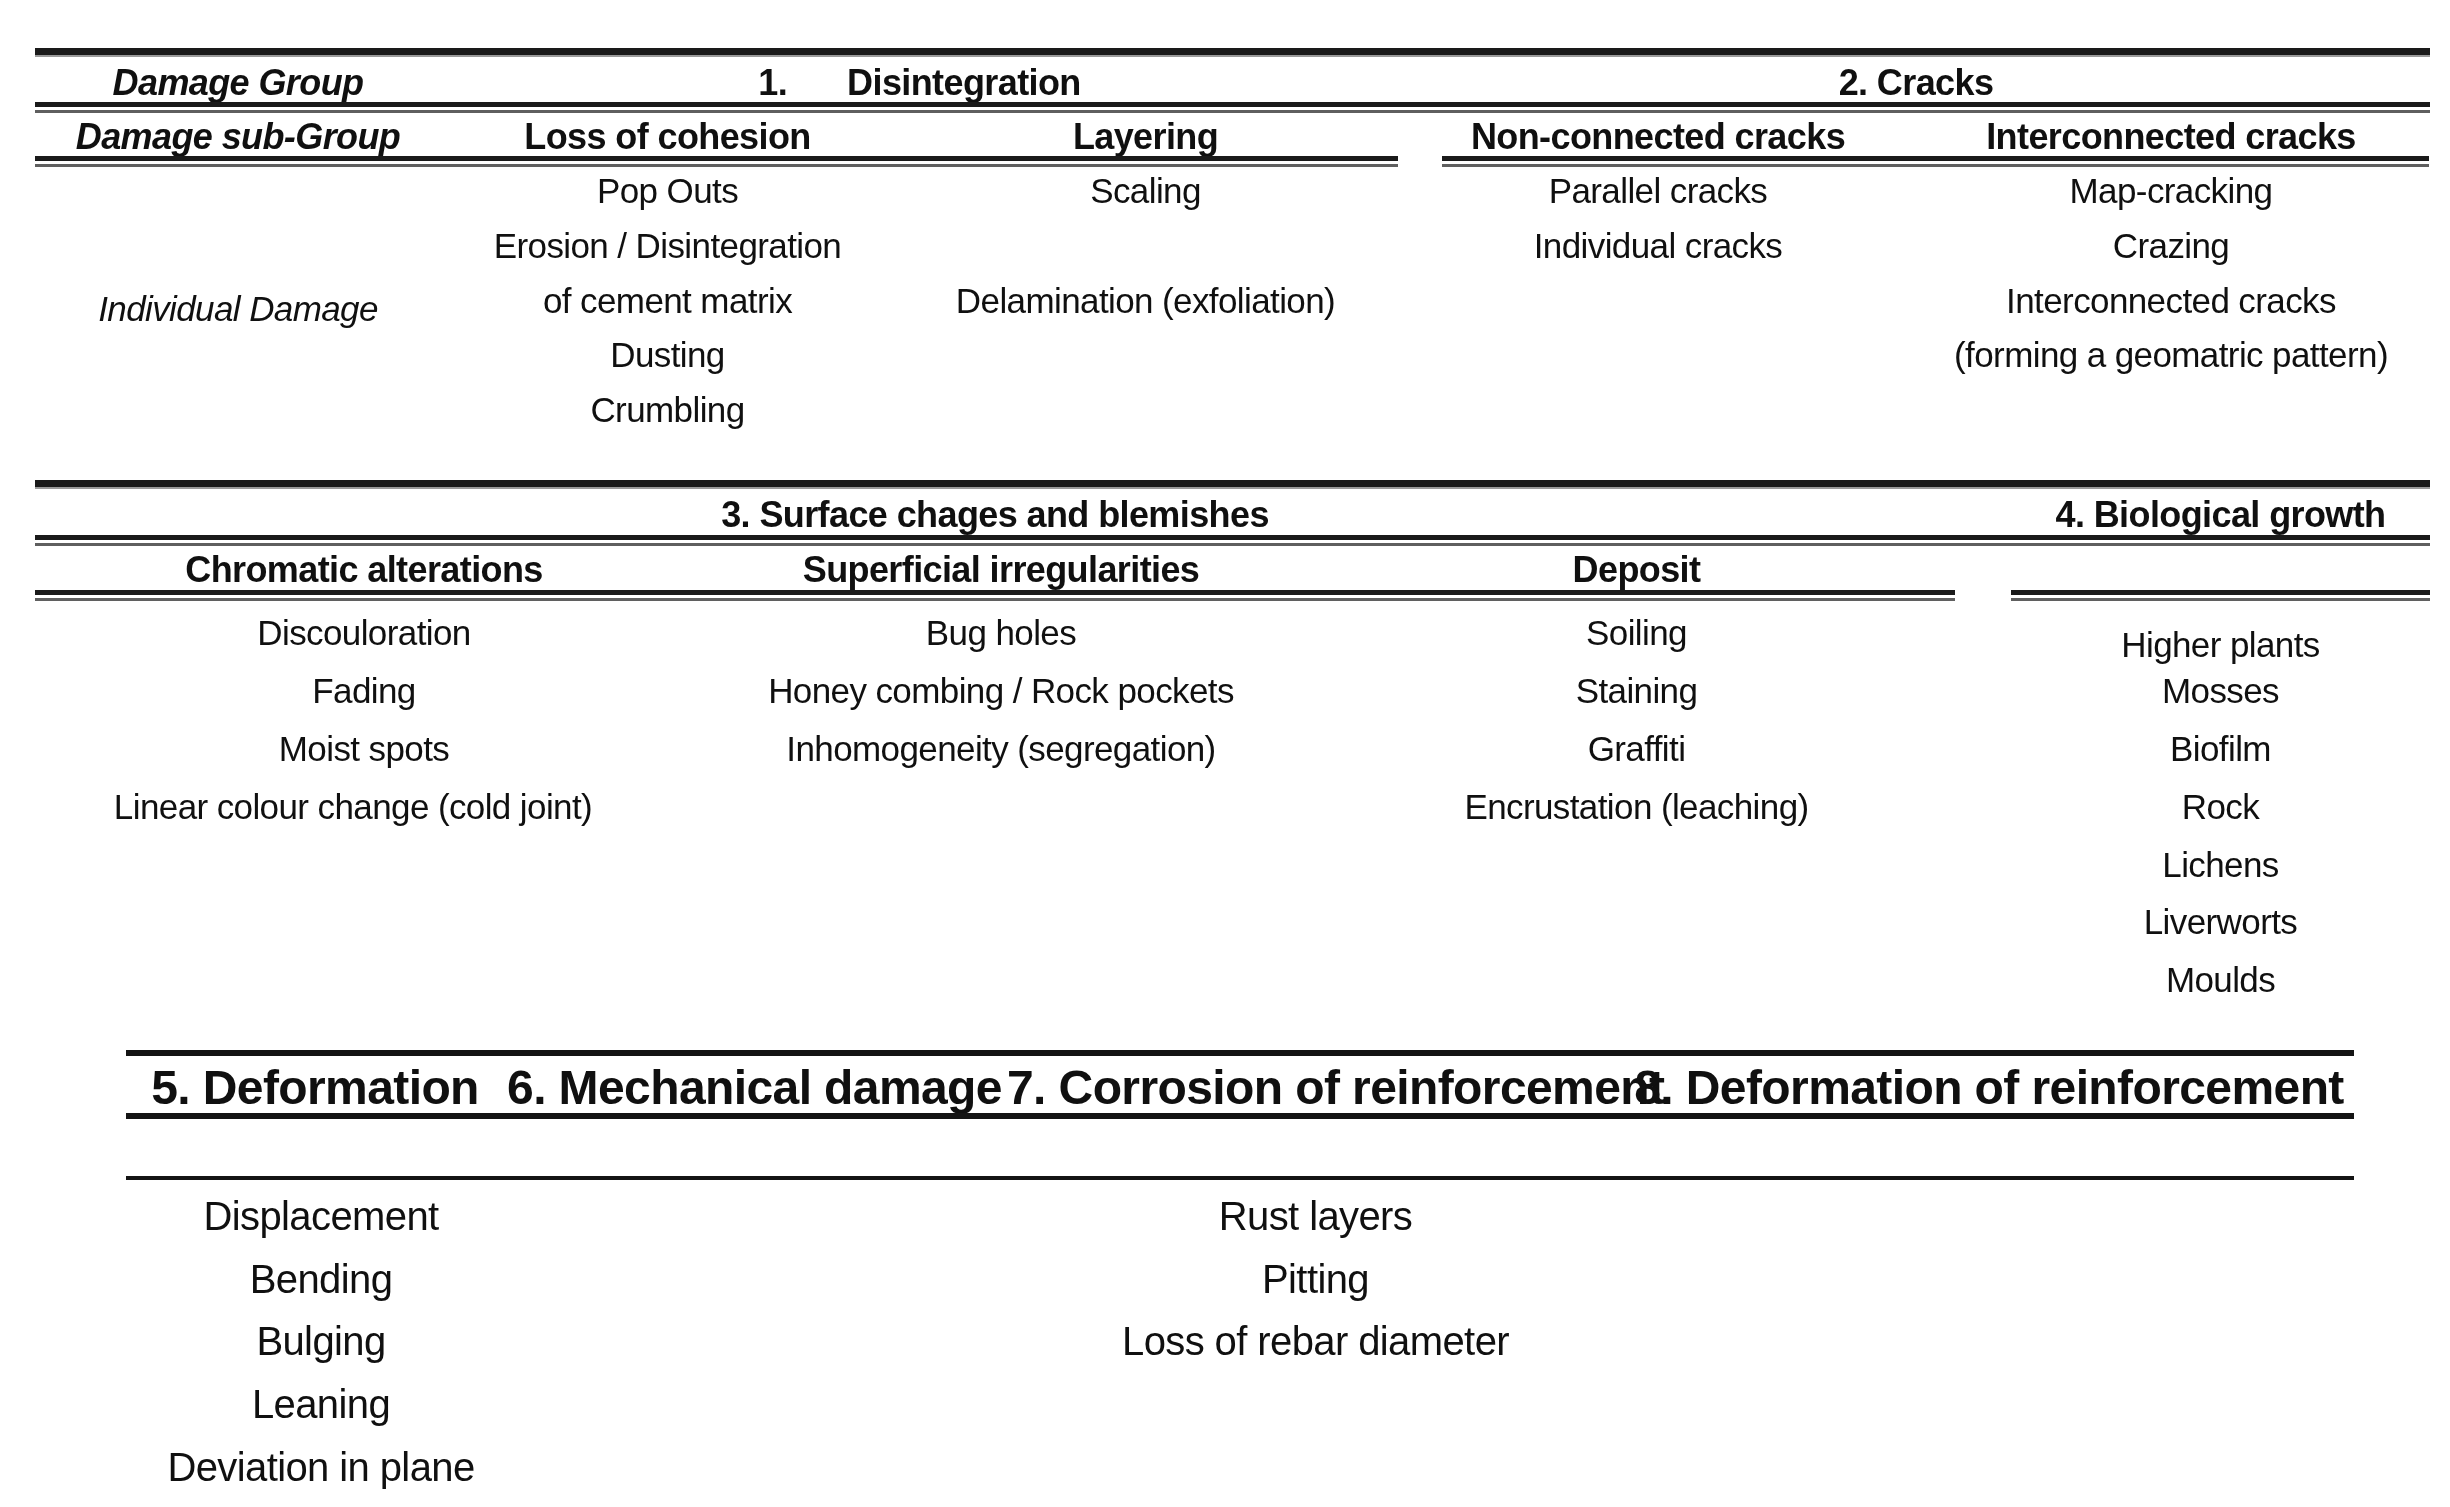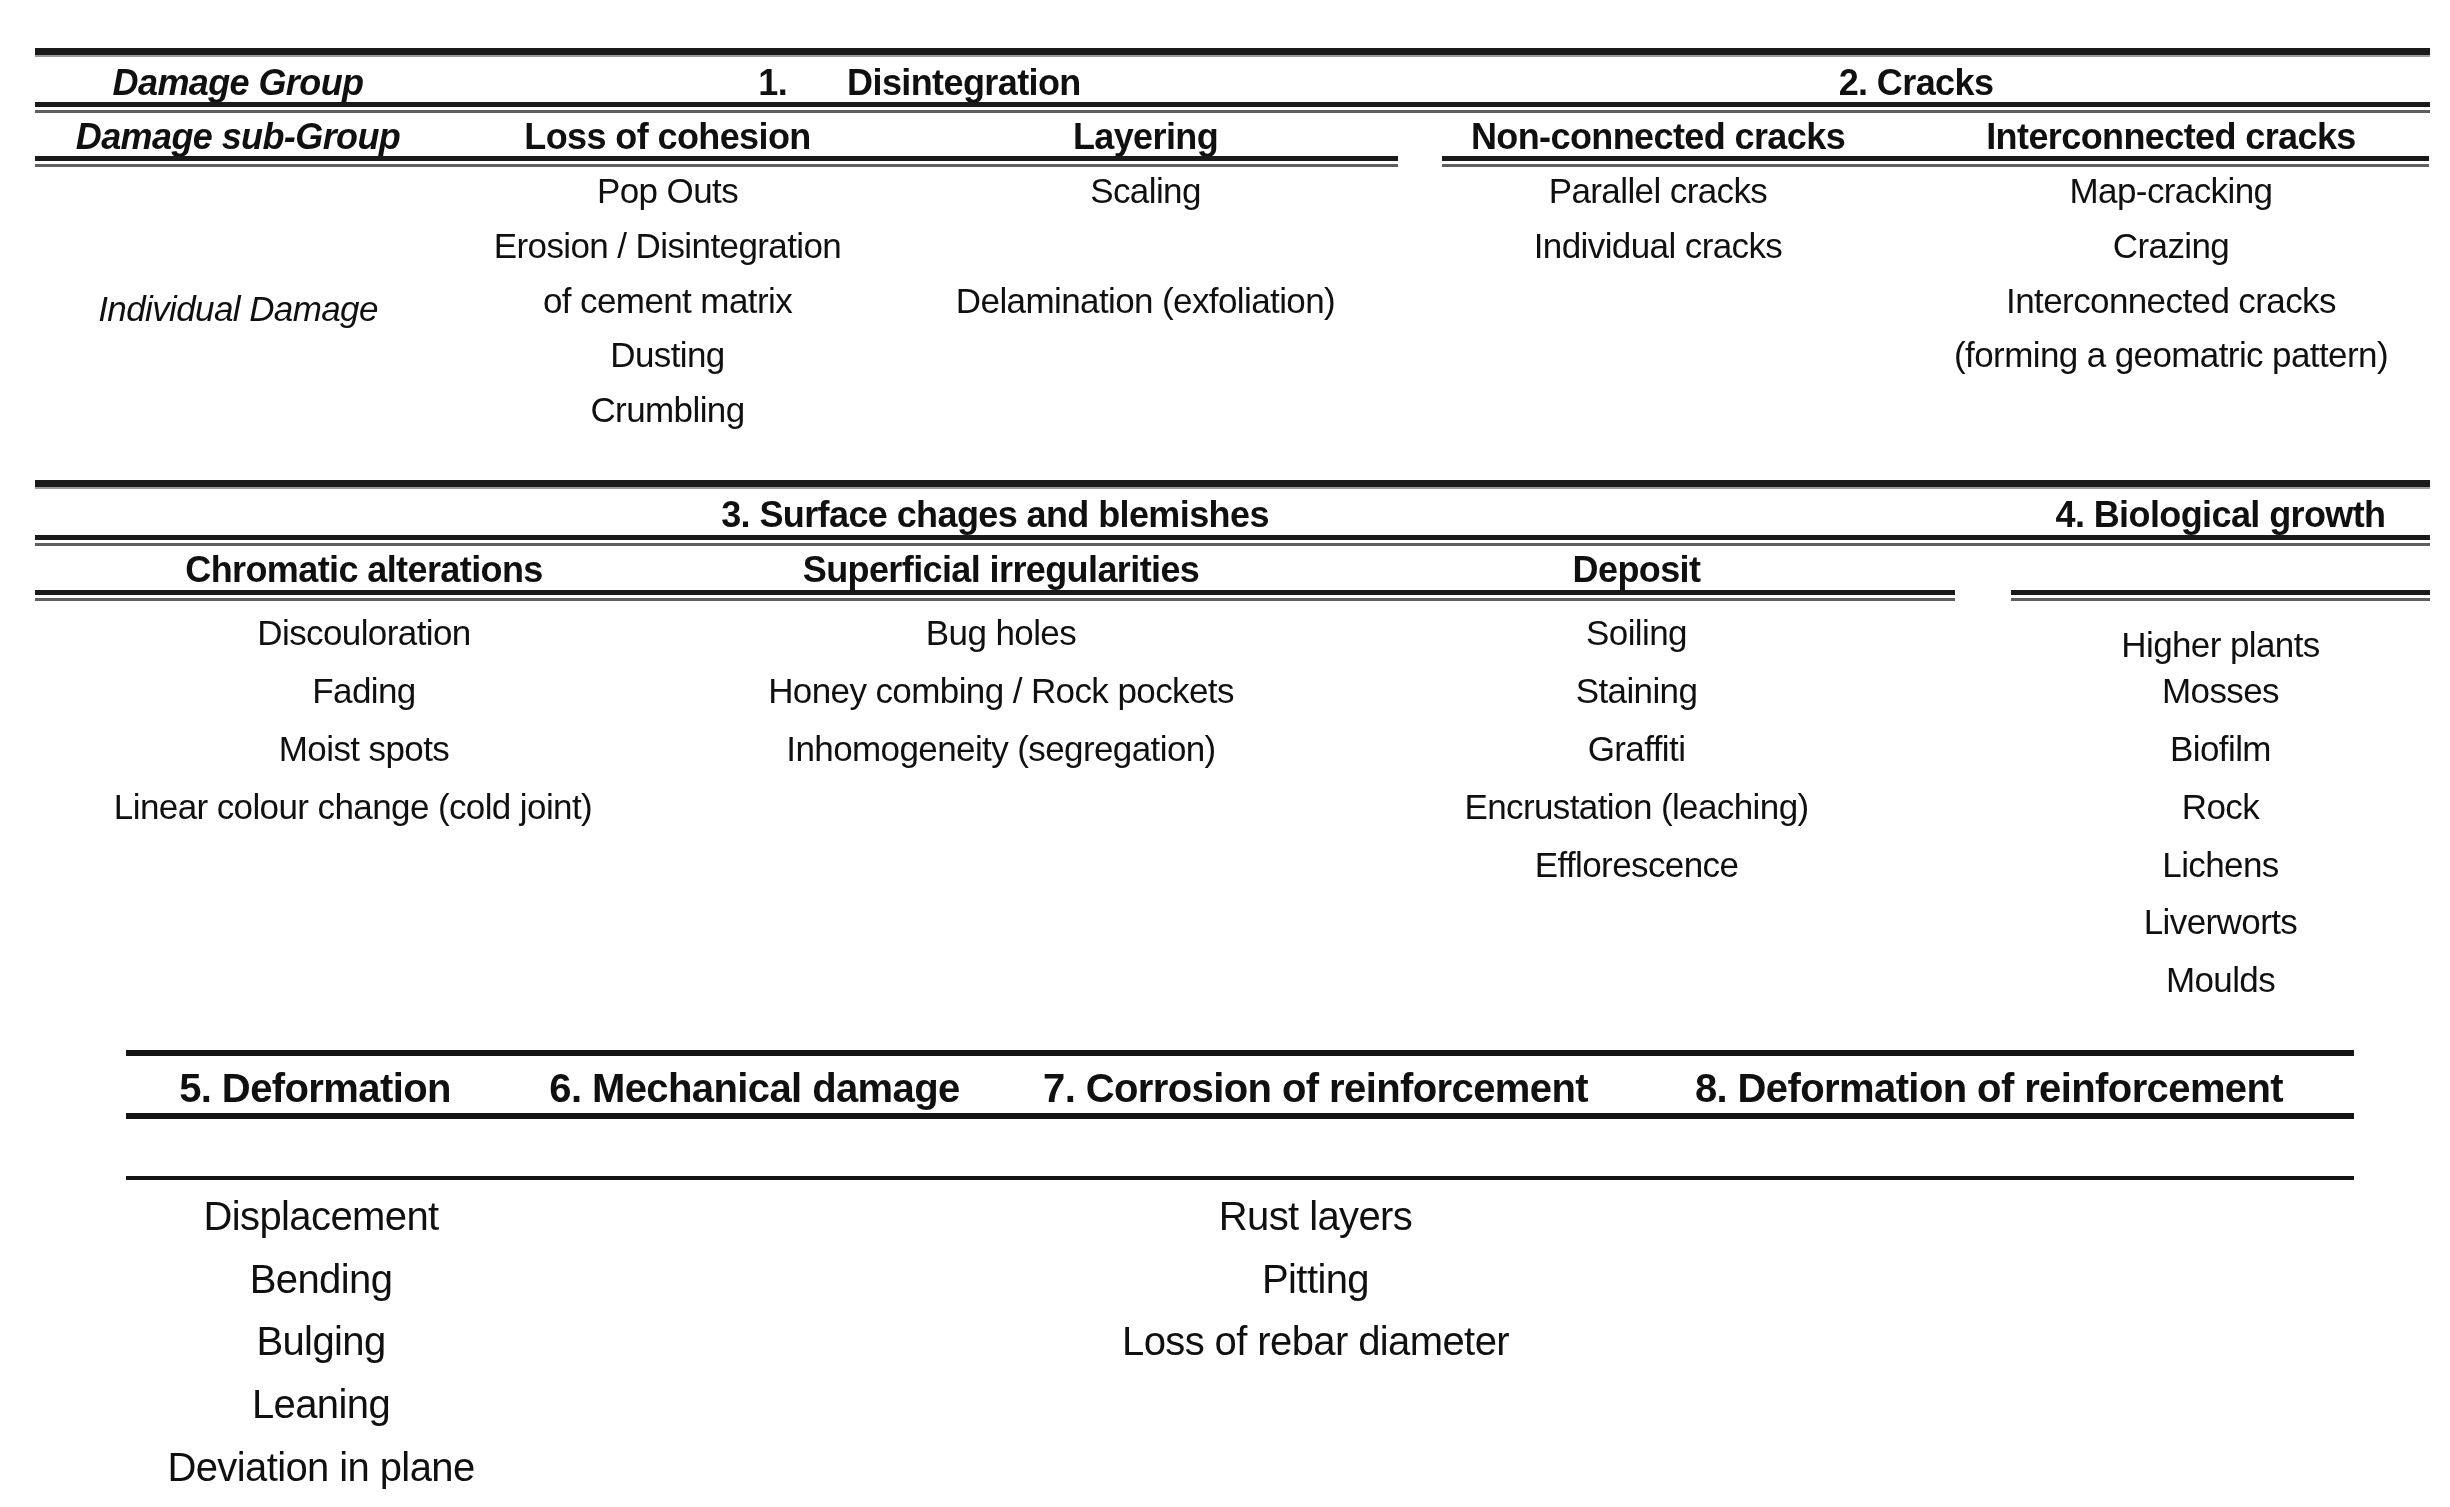--- a/index.html
+++ b/index.html
@@ -19,21 +19,21 @@
     white-space: nowrap;
     font-size: 35px;
     line-height: 40px;
     height: 40px;
     letter-spacing: -0.6px;
   }
   .hdr  { font-weight: 700; font-size: 36px; }
   .bi   { font-weight: 700; font-style: italic; font-size: 36px; }
   .it   { font-style: italic; margin-top: 8px; }
   .t3itm { font-size: 40px; line-height: 44px; height: 44px; }
-  .t3hdr { font-weight: 700; font-size: 40px; line-height: 44px; height: 44px; }
+  .t3hdr { font-weight: 700; font-size: 48px; line-height: 44px; height: 44px; }
   
   .tline { position: absolute; height: 7px; background: #1a1a1a; border-bottom: 2.5px solid #9a9a9a; }
   
   .dline { position: absolute; height: 3.1px; border-top: 5px solid #1a1a1a; border-bottom: 3.1px solid #5f5f5f; }
   
   .sline { position: absolute; height: 5.7px; background: #141414; }
   .grpflex { display: flex; justify-content: center; gap: 60px; }
 </style>
 </head>
 <body>
@@ -99,21 +99,20 @@
   <div class="cell" style="left:24px; top:787px; width:658px;">Linear colour change (cold joint)</div>
 
   <div class="cell" style="left:680px; top:613px;  width:642px;">Bug holes</div>
   <div class="cell" style="left:680px; top:671px; width:642px;">Honey combing / Rock pockets</div>
   <div class="cell" style="left:680px; top:729px; width:642px;">Inhomogeneity (segregation)</div>
 
   <div class="cell" style="left:1322px; top:613px;  width:629px;">Soiling</div>
   <div class="cell" style="left:1322px; top:671px; width:629px;">Staining</div>
   <div class="cell" style="left:1322px; top:729px; width:629px;">Graffiti</div>
   <div class="cell" style="left:1322px; top:787px; width:629px;">Encrustation (leaching)</div>
-  <div class="cell" style="left:1322px; top:845px; width:629px;">Efflorescence</div>
 
   <div class="cell" style="left:2011px; top:613px;  width:419px;margin-top:12px;">Higher plants</div>
   <div class="cell" style="left:2011px; top:671px; width:419px;">Mosses</div>
   <div class="cell" style="left:2011px; top:729px; width:419px;">Biofilm</div>
   <div class="cell" style="left:2011px; top:787px; width:419px;">Rock</div>
   <div class="cell" style="left:2011px; top:845px; width:419px;">Lichens</div>
   <div class="cell" style="left:2011px; top:902px; width:419px;">Liverworts</div>
   <div class="cell" style="left:2011px; top:960px; width:419px;">Moulds</div>
 
   <div class="sline" style="left:126px; top:1050px; width:2228px;"></div>

